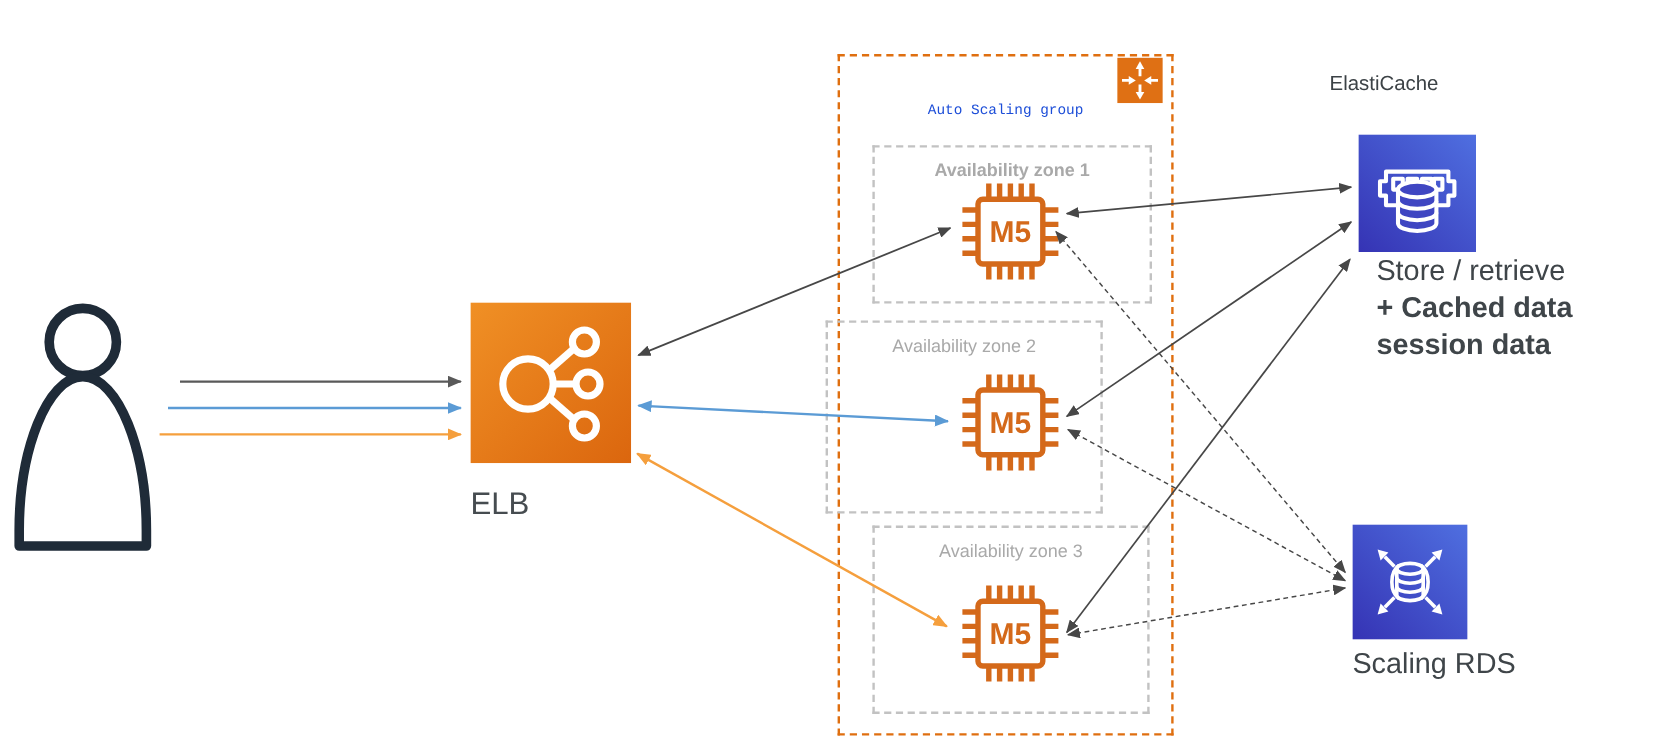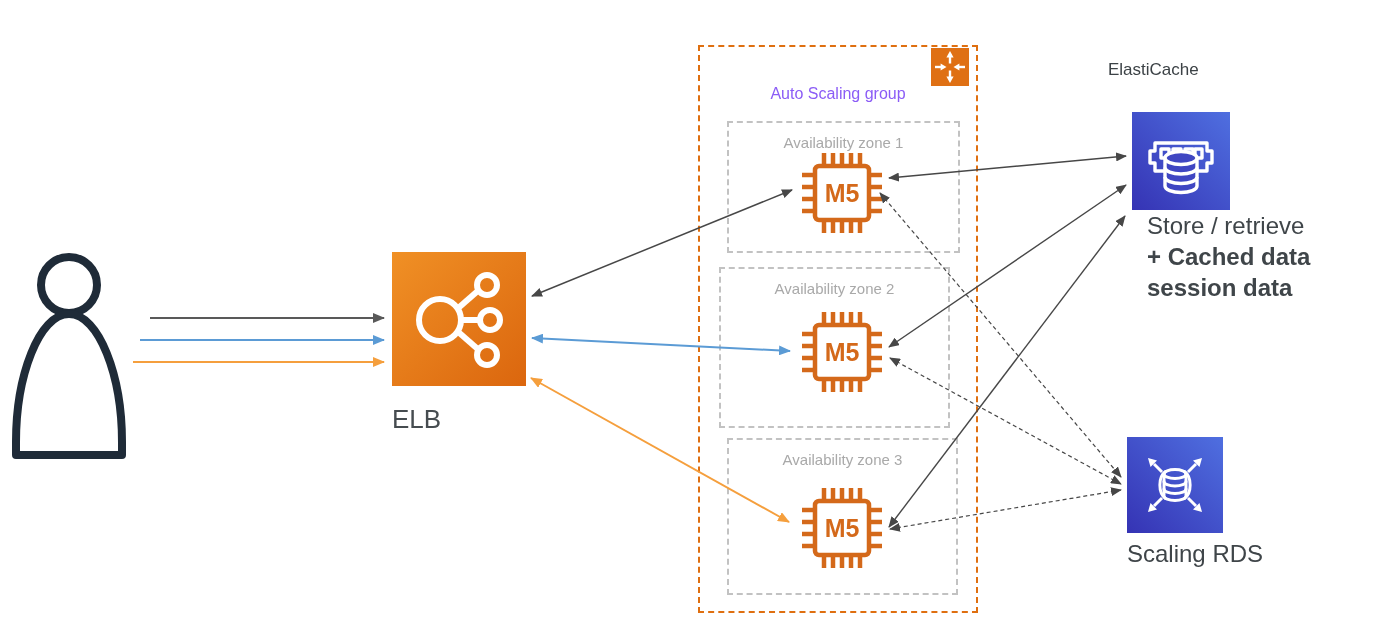--- a/index.html
+++ b/index.html
@@ -5,21 +5,21 @@
   html,body{margin:0;padding:0;background:#ffffff;}
   #stage{
     position:relative;width:1382px;height:622px;background:#ffffff;overflow:hidden;
     font-family:"Liberation Sans", sans-serif;
   }
   .dashed-box{position:absolute;box-sizing:border-box;border:2px dashed #b3b3b3;}
   .dashed-box.light{border-color:#c2c2c2;}
   .dashed-box.orange{border-color:#df6f10;}
   .box-label{text-align:center;color:#a9a9a9;font-size:15px;padding-top:11px;}
   .multi-az-label{font-weight:bold;color:#a0a0a0;padding-top:10px;font-size:15px;}
-  .asg-label{color:#8b5cf6;font-size:16px;padding-top:38px;font-weight:400;}
+  .asg-label{color:#1d4ed8;font-size:12px;padding-top:38px;font-weight:400;font-family:Liberation Mono, monospace;}
   .elb-label{position:absolute;left:392px;top:404px;width:134px;text-align:left;
     font-size:26px;color:#464c50;}
   .ec-title{position:absolute;left:1108px;top:60px;font-size:17px;color:#3c4246;}
   .side-text{position:absolute;font-size:24px;line-height:31px;color:#3f4549;}
   .side-text .bold{font-weight:bold;}
   .overlay{position:absolute;left:0;top:0;pointer-events:none;}
   .icon{position:absolute;}
   svg text{font-family:"Liberation Sans", sans-serif;}
 </style>
 </head>
@@ -64,24 +64,24 @@
       <polygon points="19,3 15.4,9.4 22.6,9.4" stroke="none"></polygon>
       <line x1="19" y1="22.5" x2="19" y2="29"></line>
       <polygon points="19,35 15.4,28.6 22.6,28.6" stroke="none"></polygon>
       <line x1="4" y1="19" x2="10.5" y2="19"></line>
       <polygon points="15.5,19 9.6,15.4 9.6,22.6" stroke="none"></polygon>
       <line x1="34" y1="19" x2="27.5" y2="19"></line>
       <polygon points="22.5,19 28.4,15.4 28.4,22.6" stroke="none"></polygon>
     </g>
   </svg>
 
-  <div class="dashed-box light" style="left:727px;top:121px;width:233px;height:132px;">
+  <div class="dashed-box light" style="left:727px;top:121px;width:233px;height:132px;font-weight:bold;">
     <div class="box-label">Availability zone 1</div>
   </div>
-  <div class="dashed-box light" style="left:719px;top:267px;width:231px;height:161px;">
+  <div class="dashed-box light" style="left:688px;top:267px;width:231px;height:161px;">
     <div class="box-label">Availability zone 2</div>
   </div>
   <div class="dashed-box light" style="left:727px;top:438px;width:231px;height:157px;">
     <div class="box-label">Availability zone 3</div>
   </div>
 
   <svg class="icon" style="left:798px;top:149px;" width="88" height="88" viewBox="0 0 88 88">
     <g stroke="#d4691a" stroke-width="4.5">
       <line x1="26" y1="4" x2="26" y2="17"></line>
         <line x1="35" y1="4" x2="35" y2="17"></line>

